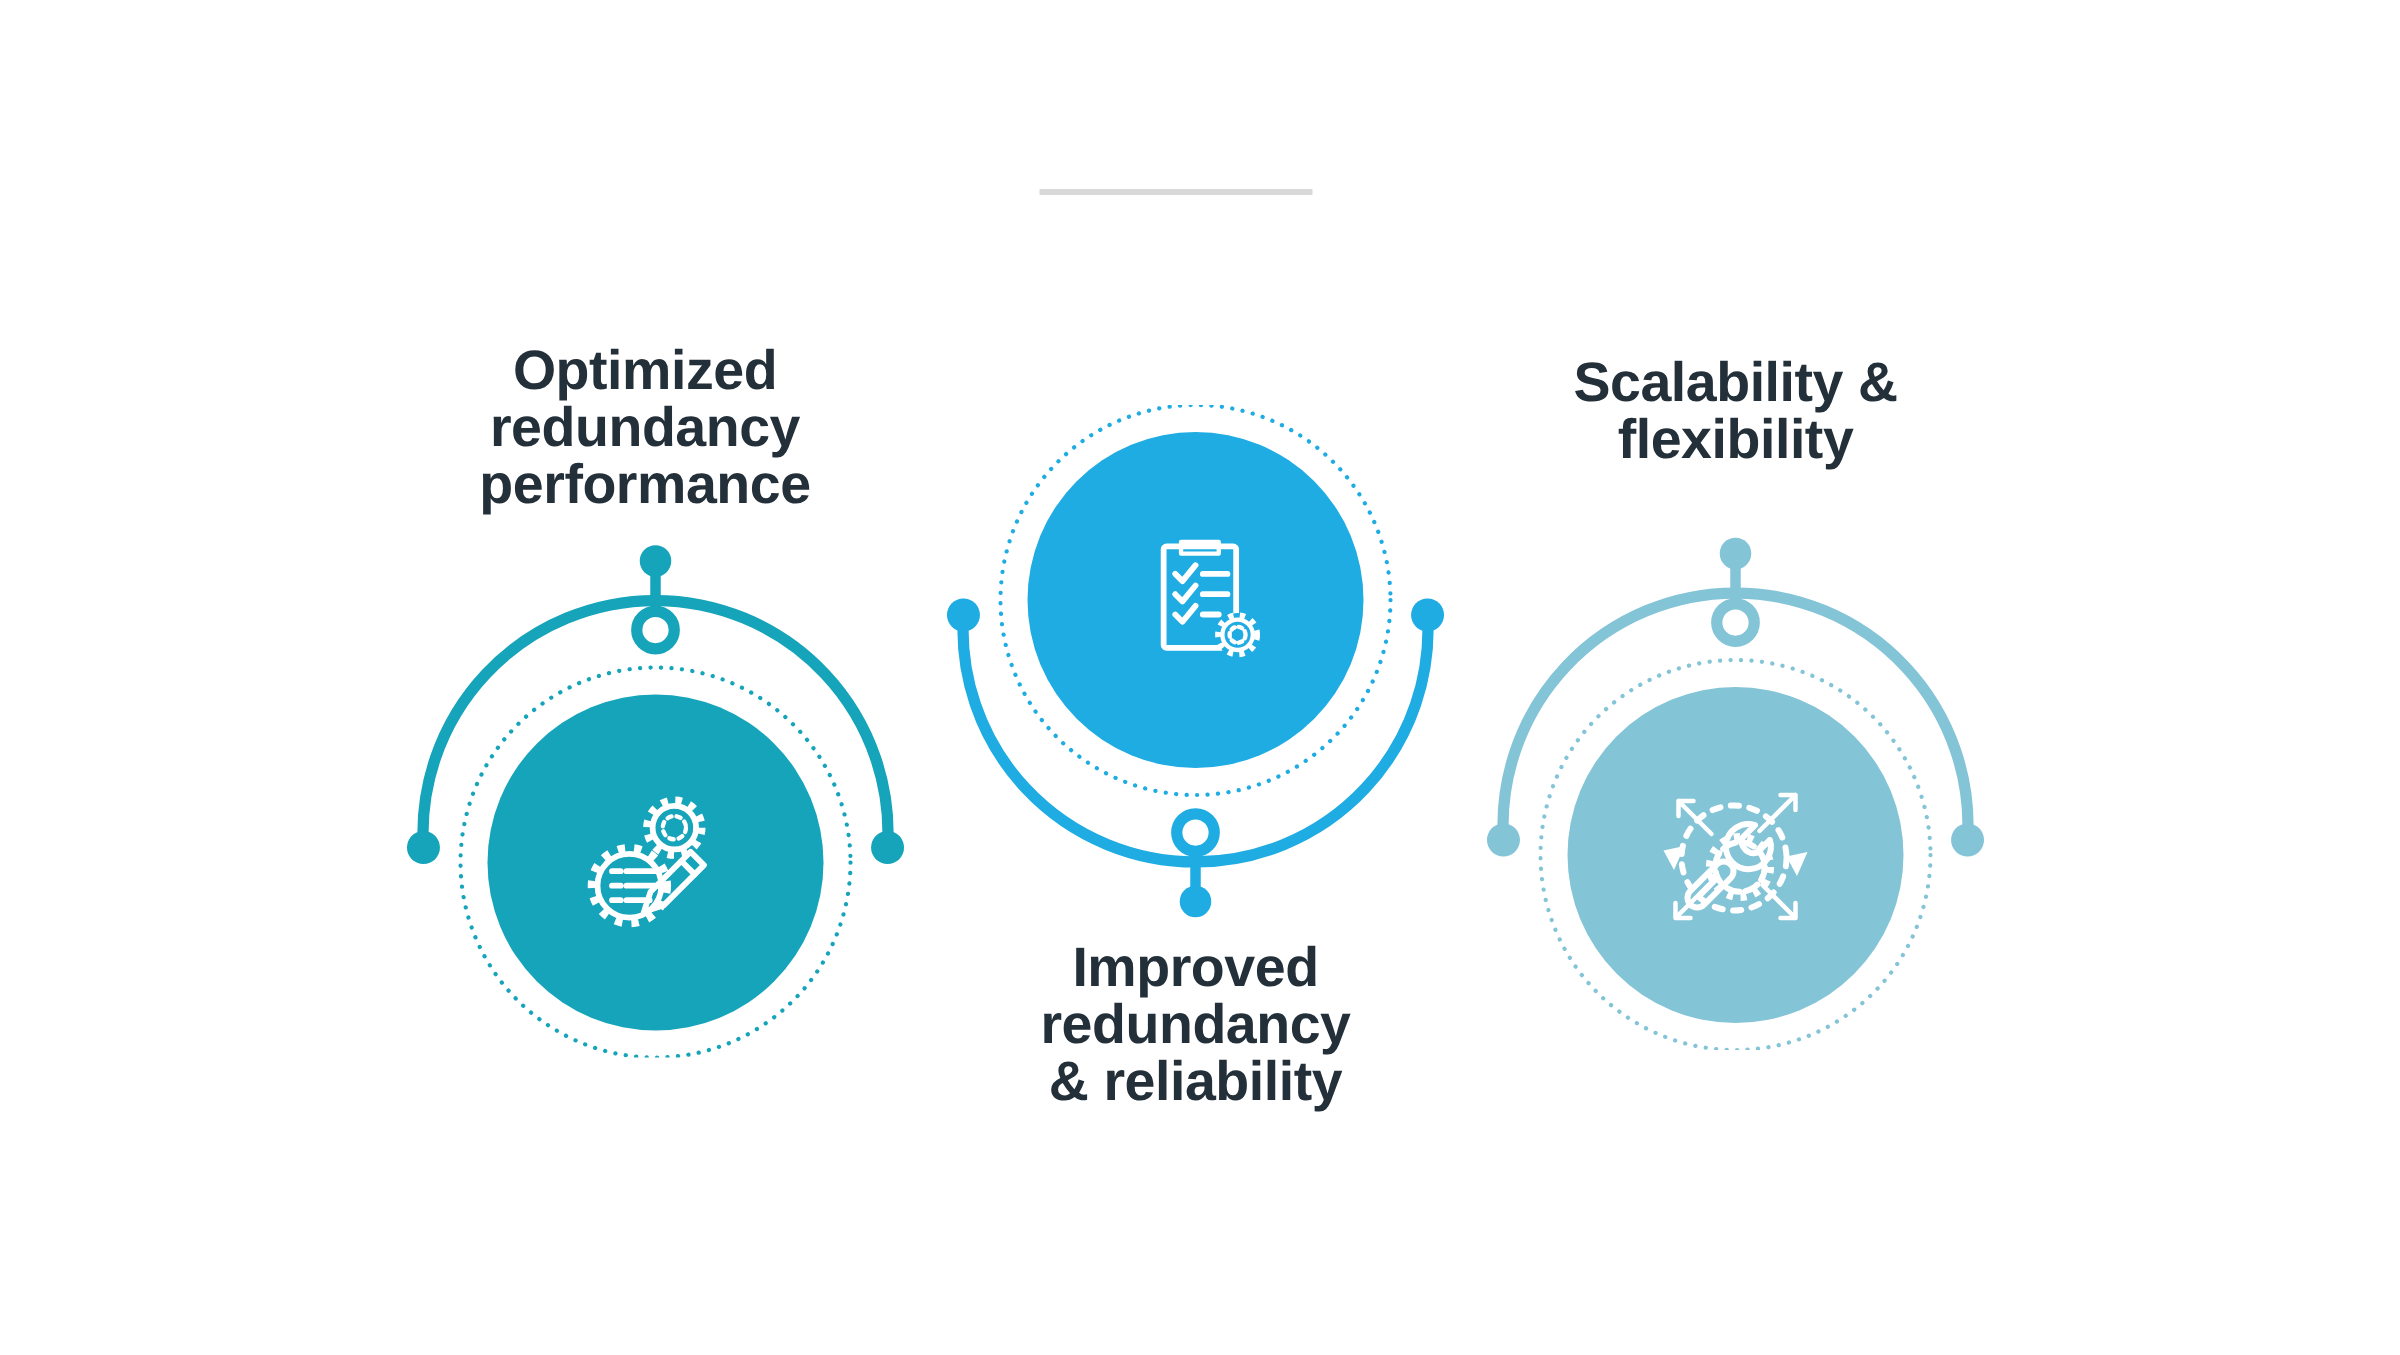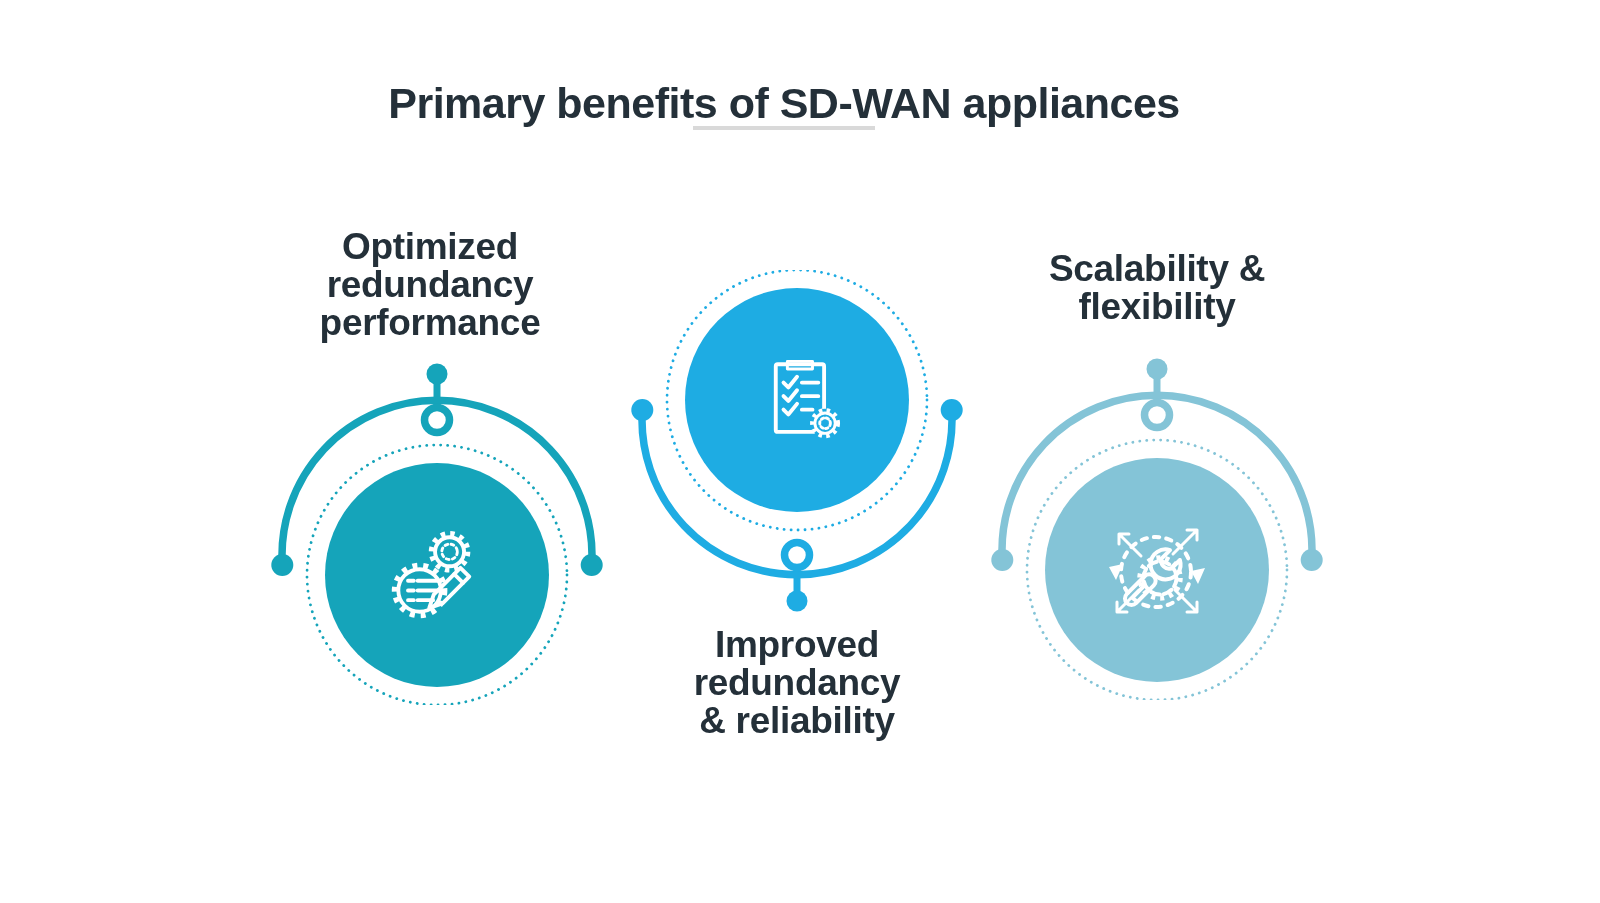--- a/index.html
+++ b/index.html
@@ -17,21 +17,21 @@
     position:absolute; left:784px; top:126px; transform:translateX(-50%);
     width:182px; height:4px; background:#D9D9D9;
   }
   .benefit-label {
     position:absolute; transform:translateX(-50%);
     font-size:37px; font-weight:700; line-height:38px; letter-spacing:-0.3px;
     color:#243039; text-align:center; white-space:pre-line;
   }
   .label-1 { left:430px;  top:228px; }
   .label-2 { left:797px;  top:626px; }
-  .label-3 { left:1157px; top:250px; }
+  .label-3 { left:1157px; top:236px; }
 
   svg { position:absolute; display:block; }
   .decor-1 { left:267px; top:360px; }
   .decor-2 { left:627px; top:270px; }
   .decor-3 { left:987px; top:355px; }
   .icon-1  { left:379px;  top:517px; }
   .icon-2  { left:740px;  top:342px; }
   .icon-3  { left:1097px; top:510px; }
 
   
@@ -47,21 +47,20 @@
   .icon .thin  { stroke-width:3; }
   .icon .teeth { stroke:#fff; fill:none; }
   .icon .wfill { fill:#fff; stroke:none; }
   .icon .cfill { fill:var(--c); stroke:none; }
 </style>
 </head>
 <body>
 
 <div class="stage">
 
-  <h1 class="title">Primary benefits of SD-WAN appliances</h1>
   <div class="divider"></div>
 
   <div style="--c: #15A4BA;">
     <div class="benefit-label label-1">Optimized
 redundancy
 performance</div>
 
     <svg class="decor-1" width="340" height="345" viewBox="-170 -215 340 345">
       <line class="st stem" x1="0" y1="-201" x2="0" y2="-155"></line>
       <circle class="fl" cx="0" cy="-201" r="10.5"></circle>

